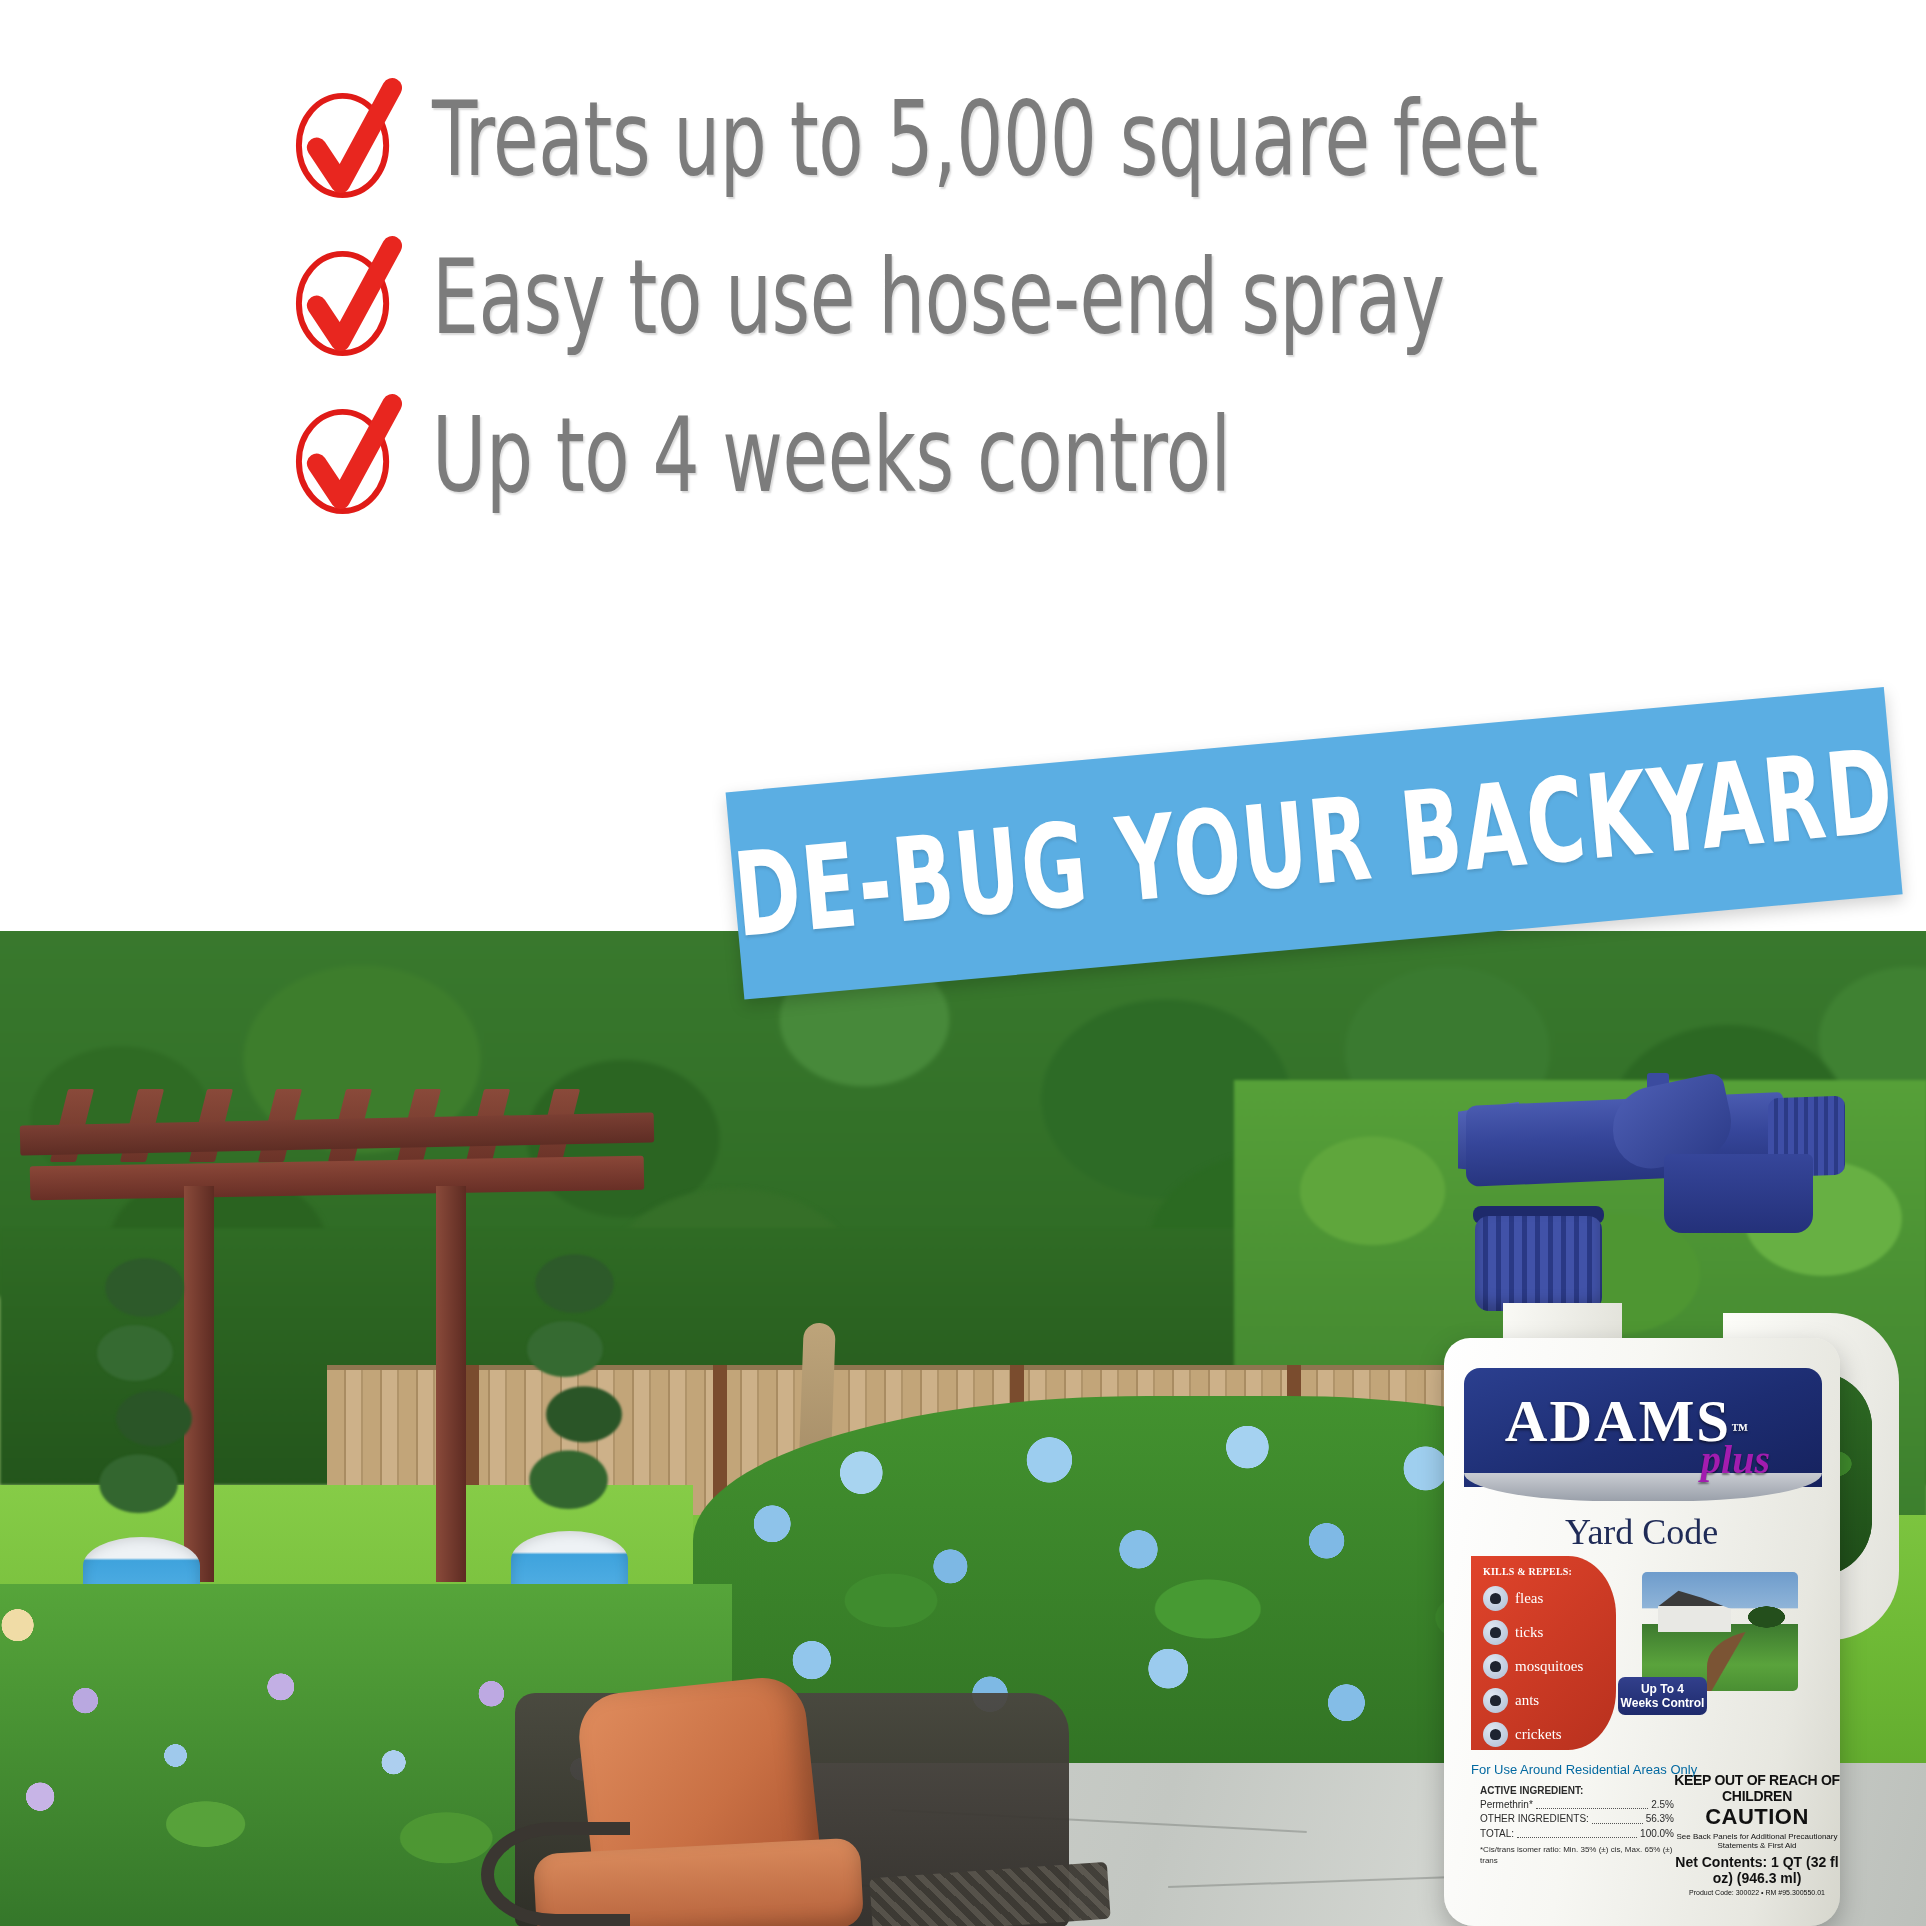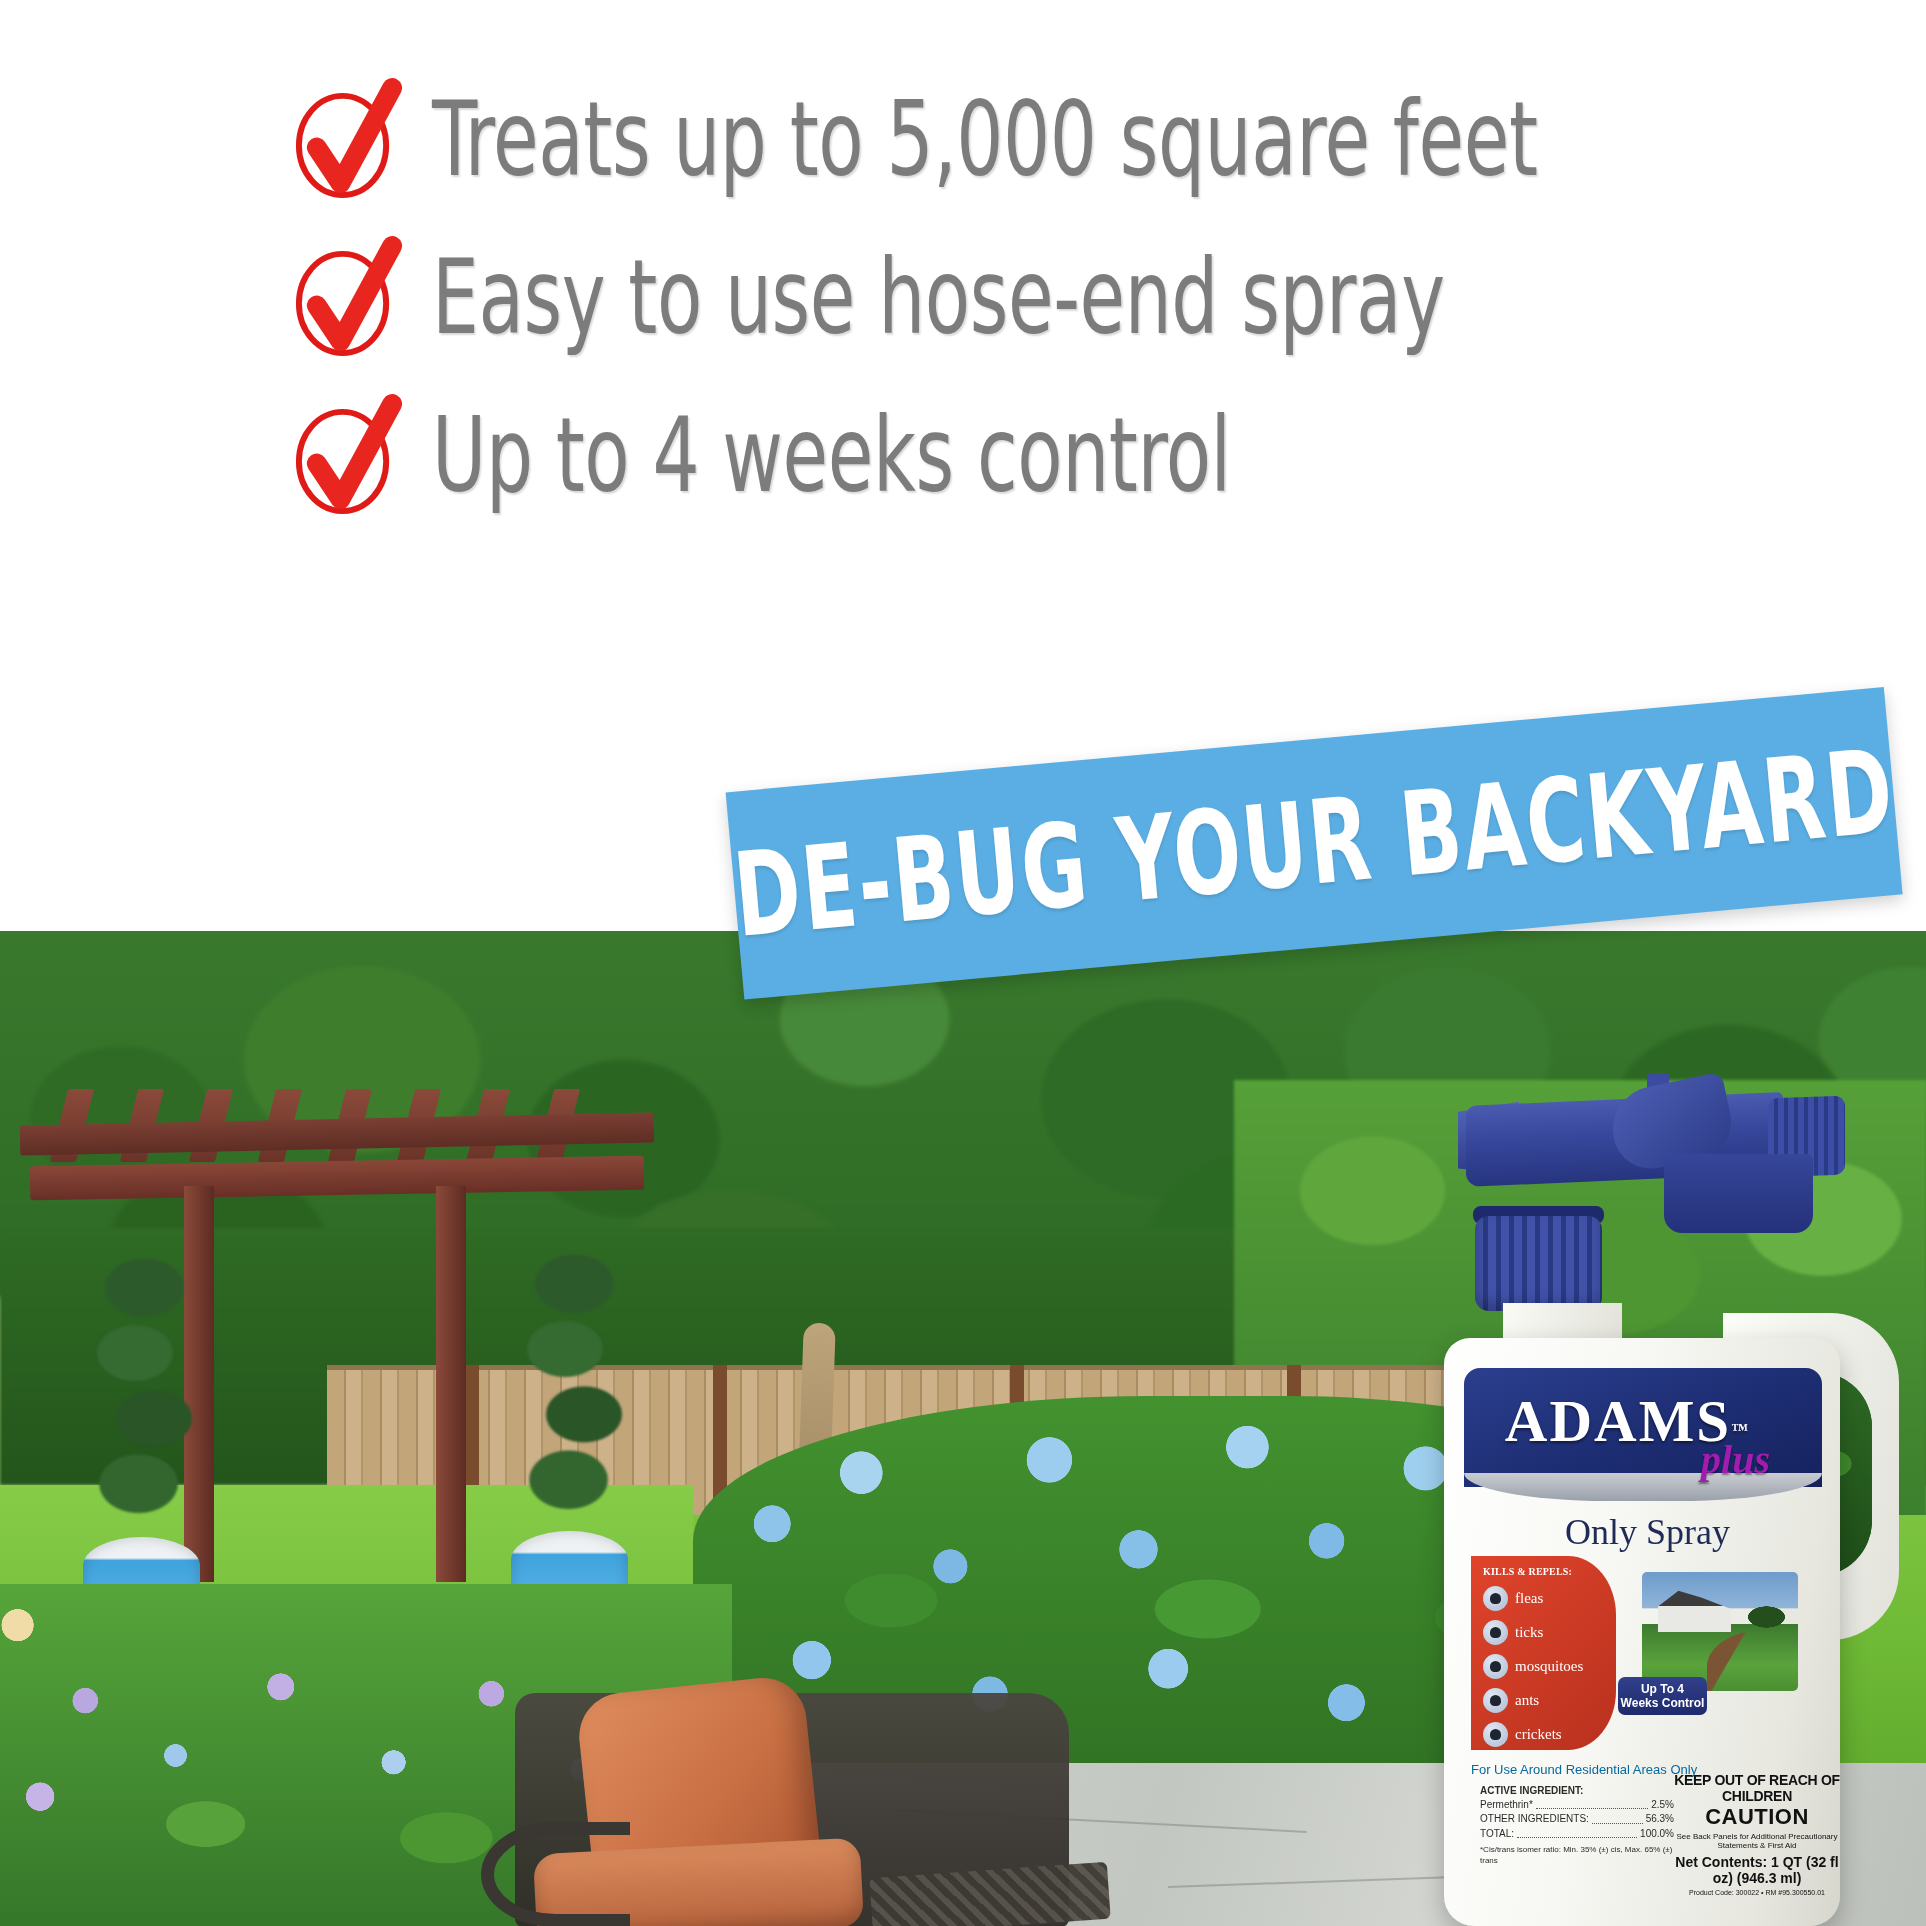--- a/index.html
+++ b/index.html
@@ -660,21 +660,21 @@
   <div class="bottle-body"></div>
 
   <div class="label-top"></div>
   <div class="label-swoosh"></div>
 
   <div class="brand">
     <span class="brand-adams">ADAMS</span><span class="brand-adams brand-tm">™</span>
     <span class="brand-plus">plus</span>
   </div>
 
-  <div class="product-name">Only Spray</div>
+  <div class="product-name">Yard Code</div>
 
   <div class="kills-panel">
     <div class="kills-title">KILLS &amp; REPELS:</div>
 
     <div class="pest-row">
       <span class="pest-icon"></span>
       <span class="pest-name">fleas</span>
     </div>
     <div class="pest-row">
       <span class="pest-icon"></span>

